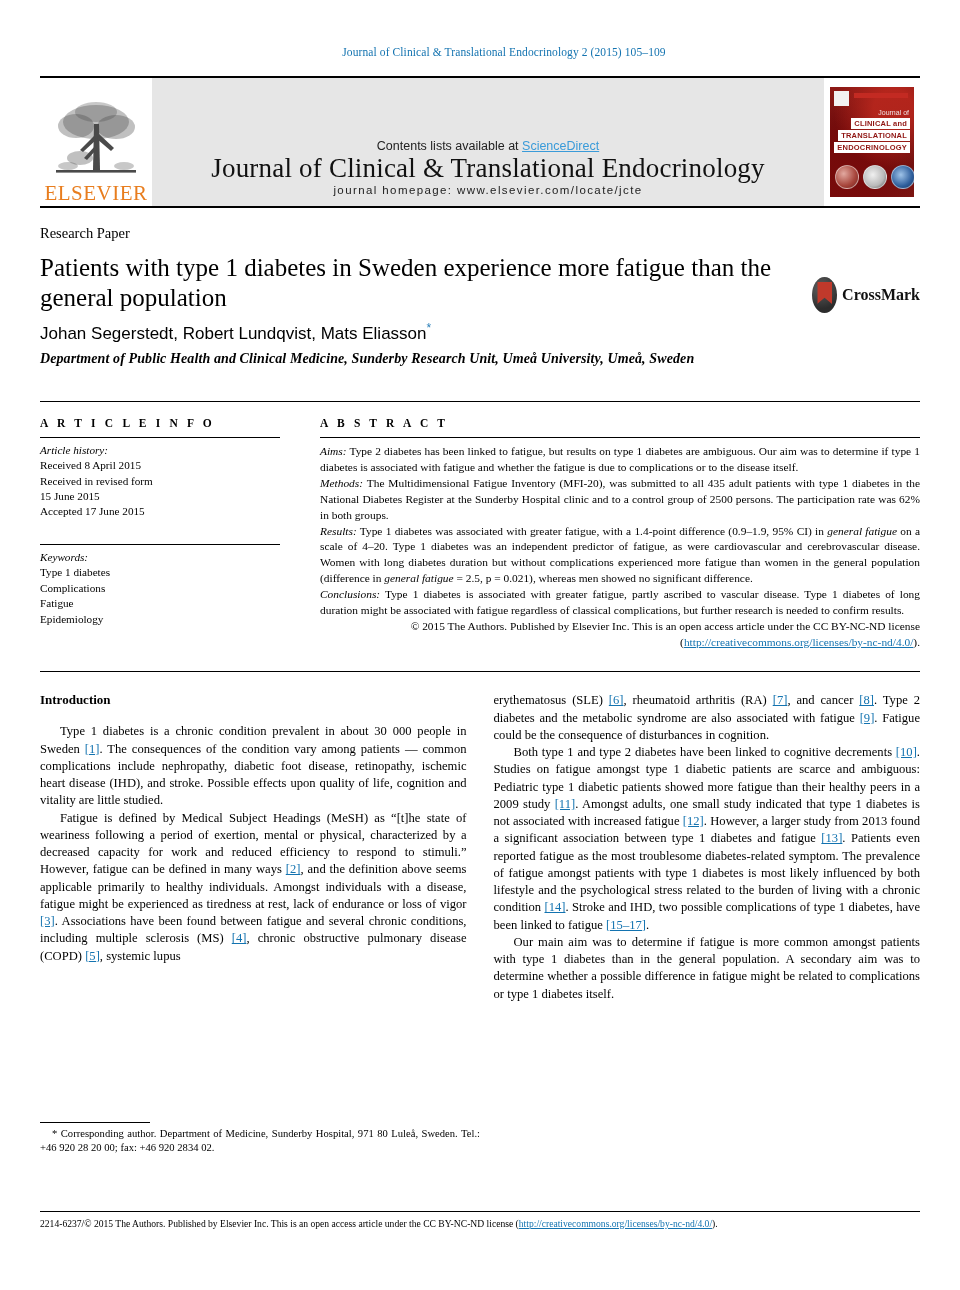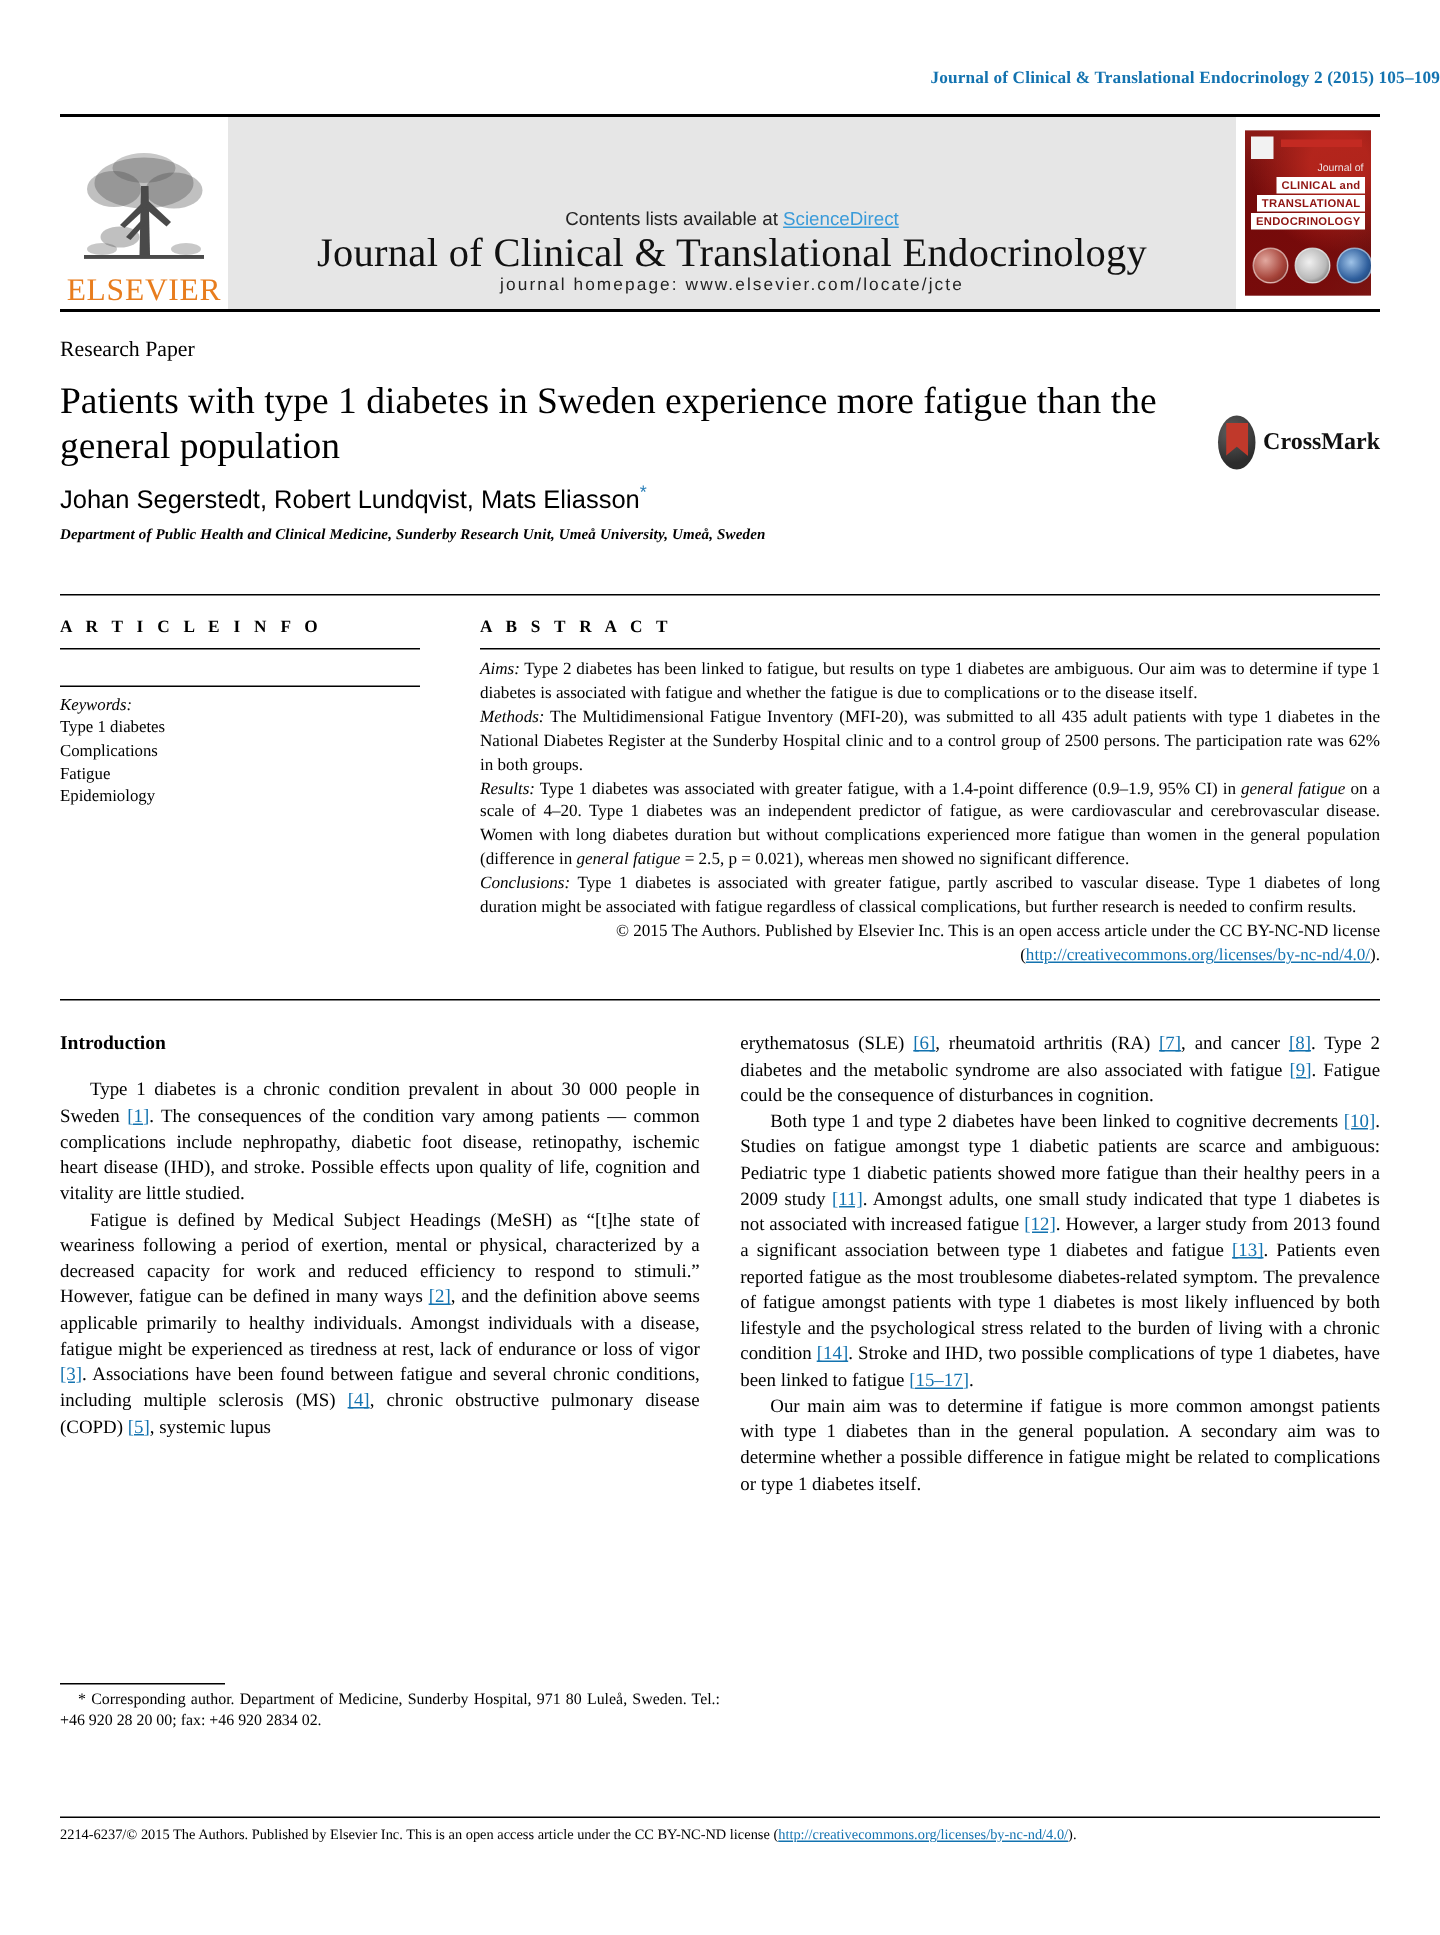--- a/index.html
+++ b/index.html
@@ -7,24 +7,24 @@
     width:960px;height:1290px;
     background:#ffffff;
     font-family:"Liberation Serif", serif;
     color:#000;
     overflow:hidden;
   }
   .page{position:relative;width:960px;height:1290px;}
 
   
   .runhead{
-    text-align:right;
+    text-align:center;
     color:#1373b0;
     font-family:"Liberation Serif", serif;
-    font-weight:bold;
+    font-weight:normal;
     font-size:11.5px;
     letter-spacing:.1px;
     padding-top:46px;
     padding-left:48px;
   }
 
   
   .masthead{
     position:relative;
     margin:18px 40px 0 40px;
@@ -158,21 +158,21 @@
   .cm-text{
     font-family:"Liberation Serif", serif;
     font-size:16px;font-weight:bold;color:#111;
   }
   .authors{
     font-size:17px;margin-top:8px;
     font-family:Liberation Sans, sans-serif;
   }
   .authors sup{color:#2a7fb8;font-size:12px;}
   .affil{
-    font-size:10px;font-style:italic;font-weight:bold;
+    font-size:14px;font-style:italic;font-weight:bold;
     margin-top:7px;letter-spacing:.1px;
     font-family:"Liberation Serif", serif;
   }
 
   
   .infowrap{
     margin:34px 40px 0 40px;
     border-top:1px solid #000;
     padding-top:15px;
     display:flex;gap:40px;
@@ -323,20 +323,27 @@
       <span>Johan Segerstedt, Robert Lundqvist, Mats Eliasson</span><sup>*</sup>
     </div>
     <div class="affil">Department of Public Health and Clinical Medicine, Sunderby Research Unit, Umeå University, Umeå, Sweden</div>
   </div>
 
   <div class="infowrap">
 
     <div class="col-info">
       <div class="sec-head">A R T I C L E  I N F O</div>
       <div class="rule"></div>
+      <div class="hist">
+        <div class="ital">Article history:</div>
+        <div>Received 8 April 2015</div>
+        <div>Received in revised form</div>
+        <div>15 June 2015</div>
+        <div>Accepted 17 June 2015</div>
+      </div>
       <div class="kw-block">
         <div class="rule"></div>
         <div class="kw">
           <div class="ital">Keywords:</div>
           <div>Type 1 diabetes</div>
           <div>Complications</div>
           <div>Fatigue</div>
           <div>Epidemiology</div>
         </div>
       </div>

